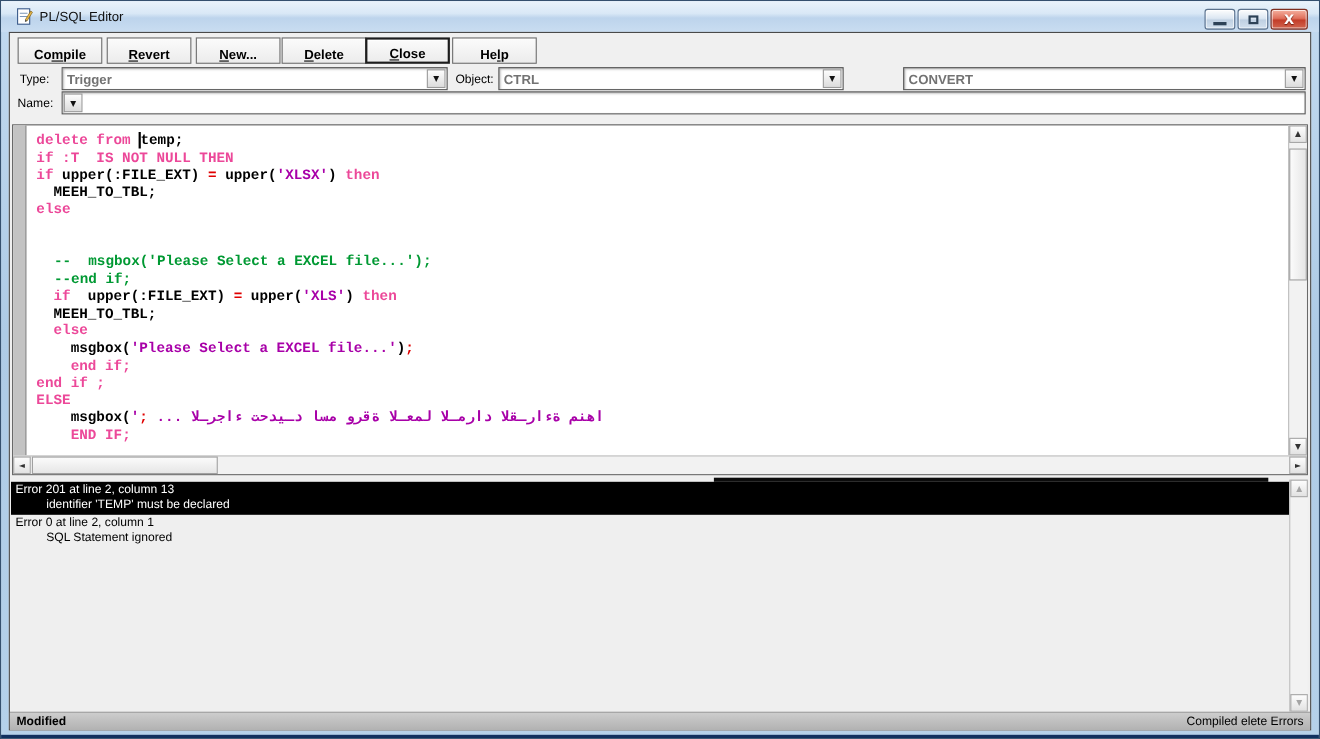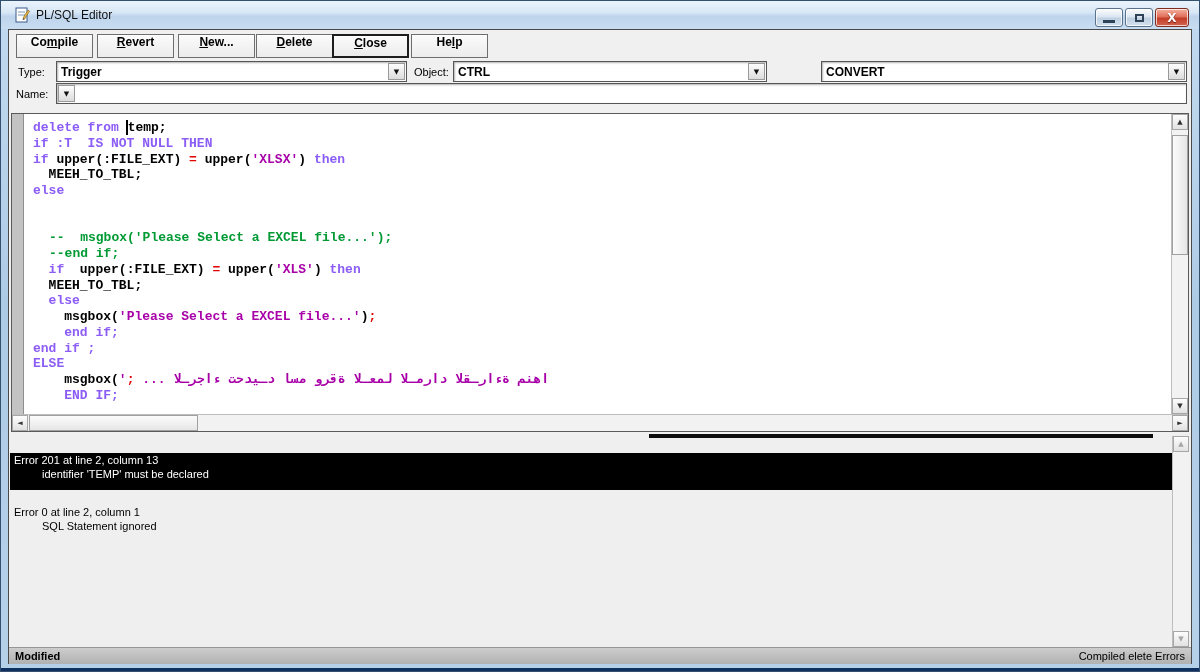--- a/index.html
+++ b/index.html
@@ -41,34 +41,34 @@
     position:absolute; left:7px; right:7px; top:28px; bottom:7px;
     background:#f0f0f0; border:1px solid #4a4a4a;
   }
 
   
   .btn {
     position:absolute; top:4px; height:24px; width:77px;
     background:linear-gradient(#fbfbfb,#ececec); border:1px solid #6e6e6e;
     box-shadow:inset 0 1px 0 #ffffff;
     font-family:"Liberation Sans",sans-serif; font-size:12px; font-weight:bold; color:#000;
-    display:flex; align-items:flex-start; justify-content:center; cursor:default;
+    display:flex; align-items:flex-end; justify-content:center; cursor:default;
   }
   .btn.default { border:2px solid #1d1d1d; }
   .btn u { text-decoration:underline; }
 
   
   .fld-label { position:absolute; font-size:11px; color:#000; }
   .combo {
     position:absolute; height:21px; background:#fff;
     border:1px solid #565656; box-shadow:inset 1px 1px 2px rgba(0,0,0,.3);
     display:flex; align-items:center;
   }
   .combo .val {
-    flex:1; font-size:12px; font-weight:bold; color:#000000; padding-left:4px;
+    flex:1; font-size:12px; font-weight:bold; color:#737373; padding-left:4px;
     white-space:nowrap; overflow:hidden;
   }
   .combo .drop {
     width:17px; height:17px; margin:1px; border:1px solid #9a9a9a;
     background:linear-gradient(#fdfdfd,#dcdcdc);
     display:flex; align-items:center; justify-content:center;
     font-size:7px; color:#111; font-family:"DejaVu Sans",sans-serif;
   }
 
   
@@ -79,21 +79,21 @@
   .editor-margin {
     position:absolute; left:0; top:0; bottom:17px; width:12px;
     background:#c3c3c3; border-right:1px solid #8f8f8f;
   }
   .code {
     position:absolute; left:13px; top:6px; right:18px;
     font-family:"Liberation Mono", monospace; font-size:13px; font-weight:bold;
     line-height:15.75px; white-space:pre; cursor:text;
   }
   .code-line { height:15.75px; padding-left:8px; }
-  .seg-kw { color:#8b5cf6; }
+  .seg-kw { color:#ec4899; }
   .seg-pl { color:#000000; }
   .seg-st { color:#A800A8; }
   .seg-op { color:#E00000; }
   .seg-cm { color:#009933;margin-left:16px; }
   .seg-ar { color:#A800A8; unicode-bidi:bidi-override; direction:ltr; }
   .seg-cur { border-left:2px solid #000; margin-left:-1px; }
 
   
   .sb-track-v {
     position:absolute; right:0; top:0; width:17px; bottom:17px;
@@ -116,21 +116,21 @@
   }
   .sb-thumb.h { background:linear-gradient(180deg,#fbfbfb,#e6e6e6); }
 
   
   .error-panel {
     position:absolute; left:9px; top:433px; width:1179px; height:213px;
     background:#efefef; overflow:hidden;
   }
   .err-artifact { position:absolute; left:639px; top:0; width:504px; height:4px; background:#0c0c0c; }
   .err-list { position:absolute; left:0; top:4px; right:17px; }
-  .err-item { padding:1px 0 9px 0; font-size:11px; color:#000;margin-top:15px; }
+  .err-item { padding:1px 0 2px 0; font-size:11px; color:#000; }
   .err-item.selected { background:#000; color:#fff; }
   .err-line { line-height:13.5px; padding-left:4px; white-space:pre; }
   .err-line.indent { padding-left:32px; }
   .err-sb {
     position:absolute; right:0; top:2px; bottom:0; width:17px;
     background:#f2f2f2; border-left:1px solid #bdbdbd;
   }
 
   
   .statusbar {

